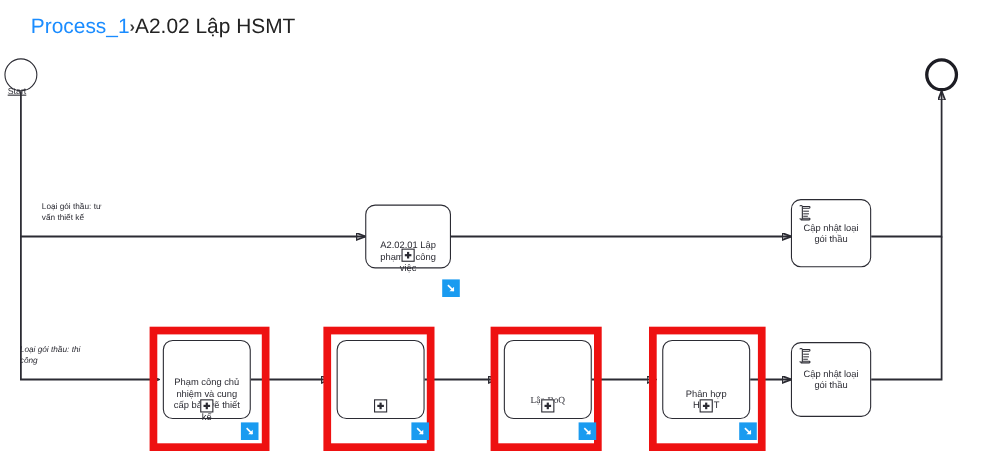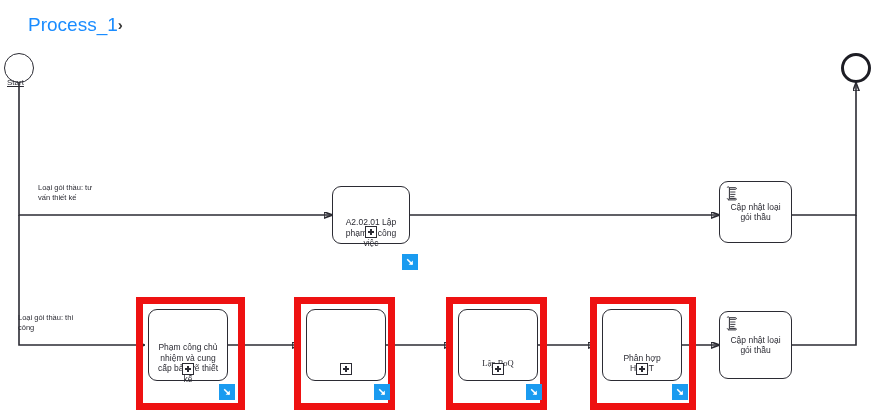--- a/index.html
+++ b/index.html
@@ -143,20 +143,21 @@
   }
 </style>
 </head>
 <body>
 
 <div id="canvas">
 
   <div id="breadcrumb">
     <span class="crumb-link">Process_1</span>
     <span class="crumb-sep">›</span>
+    <span class="crumb-current">A2.02 Lập HSMT</span>
   </div>
 
   <svg id="wires" viewBox="0 0 896 417" xmlns="http://www.w3.org/2000/svg">
     <defs>
       <marker id="arrow" markerWidth="9" markerHeight="9" refX="8" refY="3.2" orient="auto" markerUnits="userSpaceOnUse">
         <path d="M0,0 L8.4,3.2 L0,6.4 z" fill="#2b2b33" stroke="none"></path>
       </marker>
     </defs>
 
     <path d="M19,83 L19,215 L332,215" marker-end="url(#arrow)"></path>
@@ -175,21 +176,21 @@
     <path d="M792,345 L856,345 L856,215"></path>
   </svg>
 
   <div class="event start" style="left:4px; top:53px;"></div>
   <div class="event-label" style="left:7px; top:78px;">Start</div>
 
   <div class="event end" style="left:841px; top:53px;"></div>
 
   <div class="flow-label" style="left:38px; top:183px; width:104px;">Loại gói thầu: tư
 vấn thiết kế</div>
-  <div class="flow-label" style="left:18px; top:313px; width:104px;">Loại gói thầu: thi
+  <div class="flow-label" style="left:18px; top:313px; width:104px;font-style:italic;">Loại gói thầu: thi
 công</div>
 
   <div class="task" style="left:332px; top:186px; width:78px; height:58px;">
     <div class="task-label">A2.02.01 Lập
 phạm vi công
 việc</div>
     <div class="sub-marker"></div>
   </div>
   <div class="drill-badge" style="left:402px; top:254px;">
     <svg width="12" height="12" viewBox="0 0 12 12">

